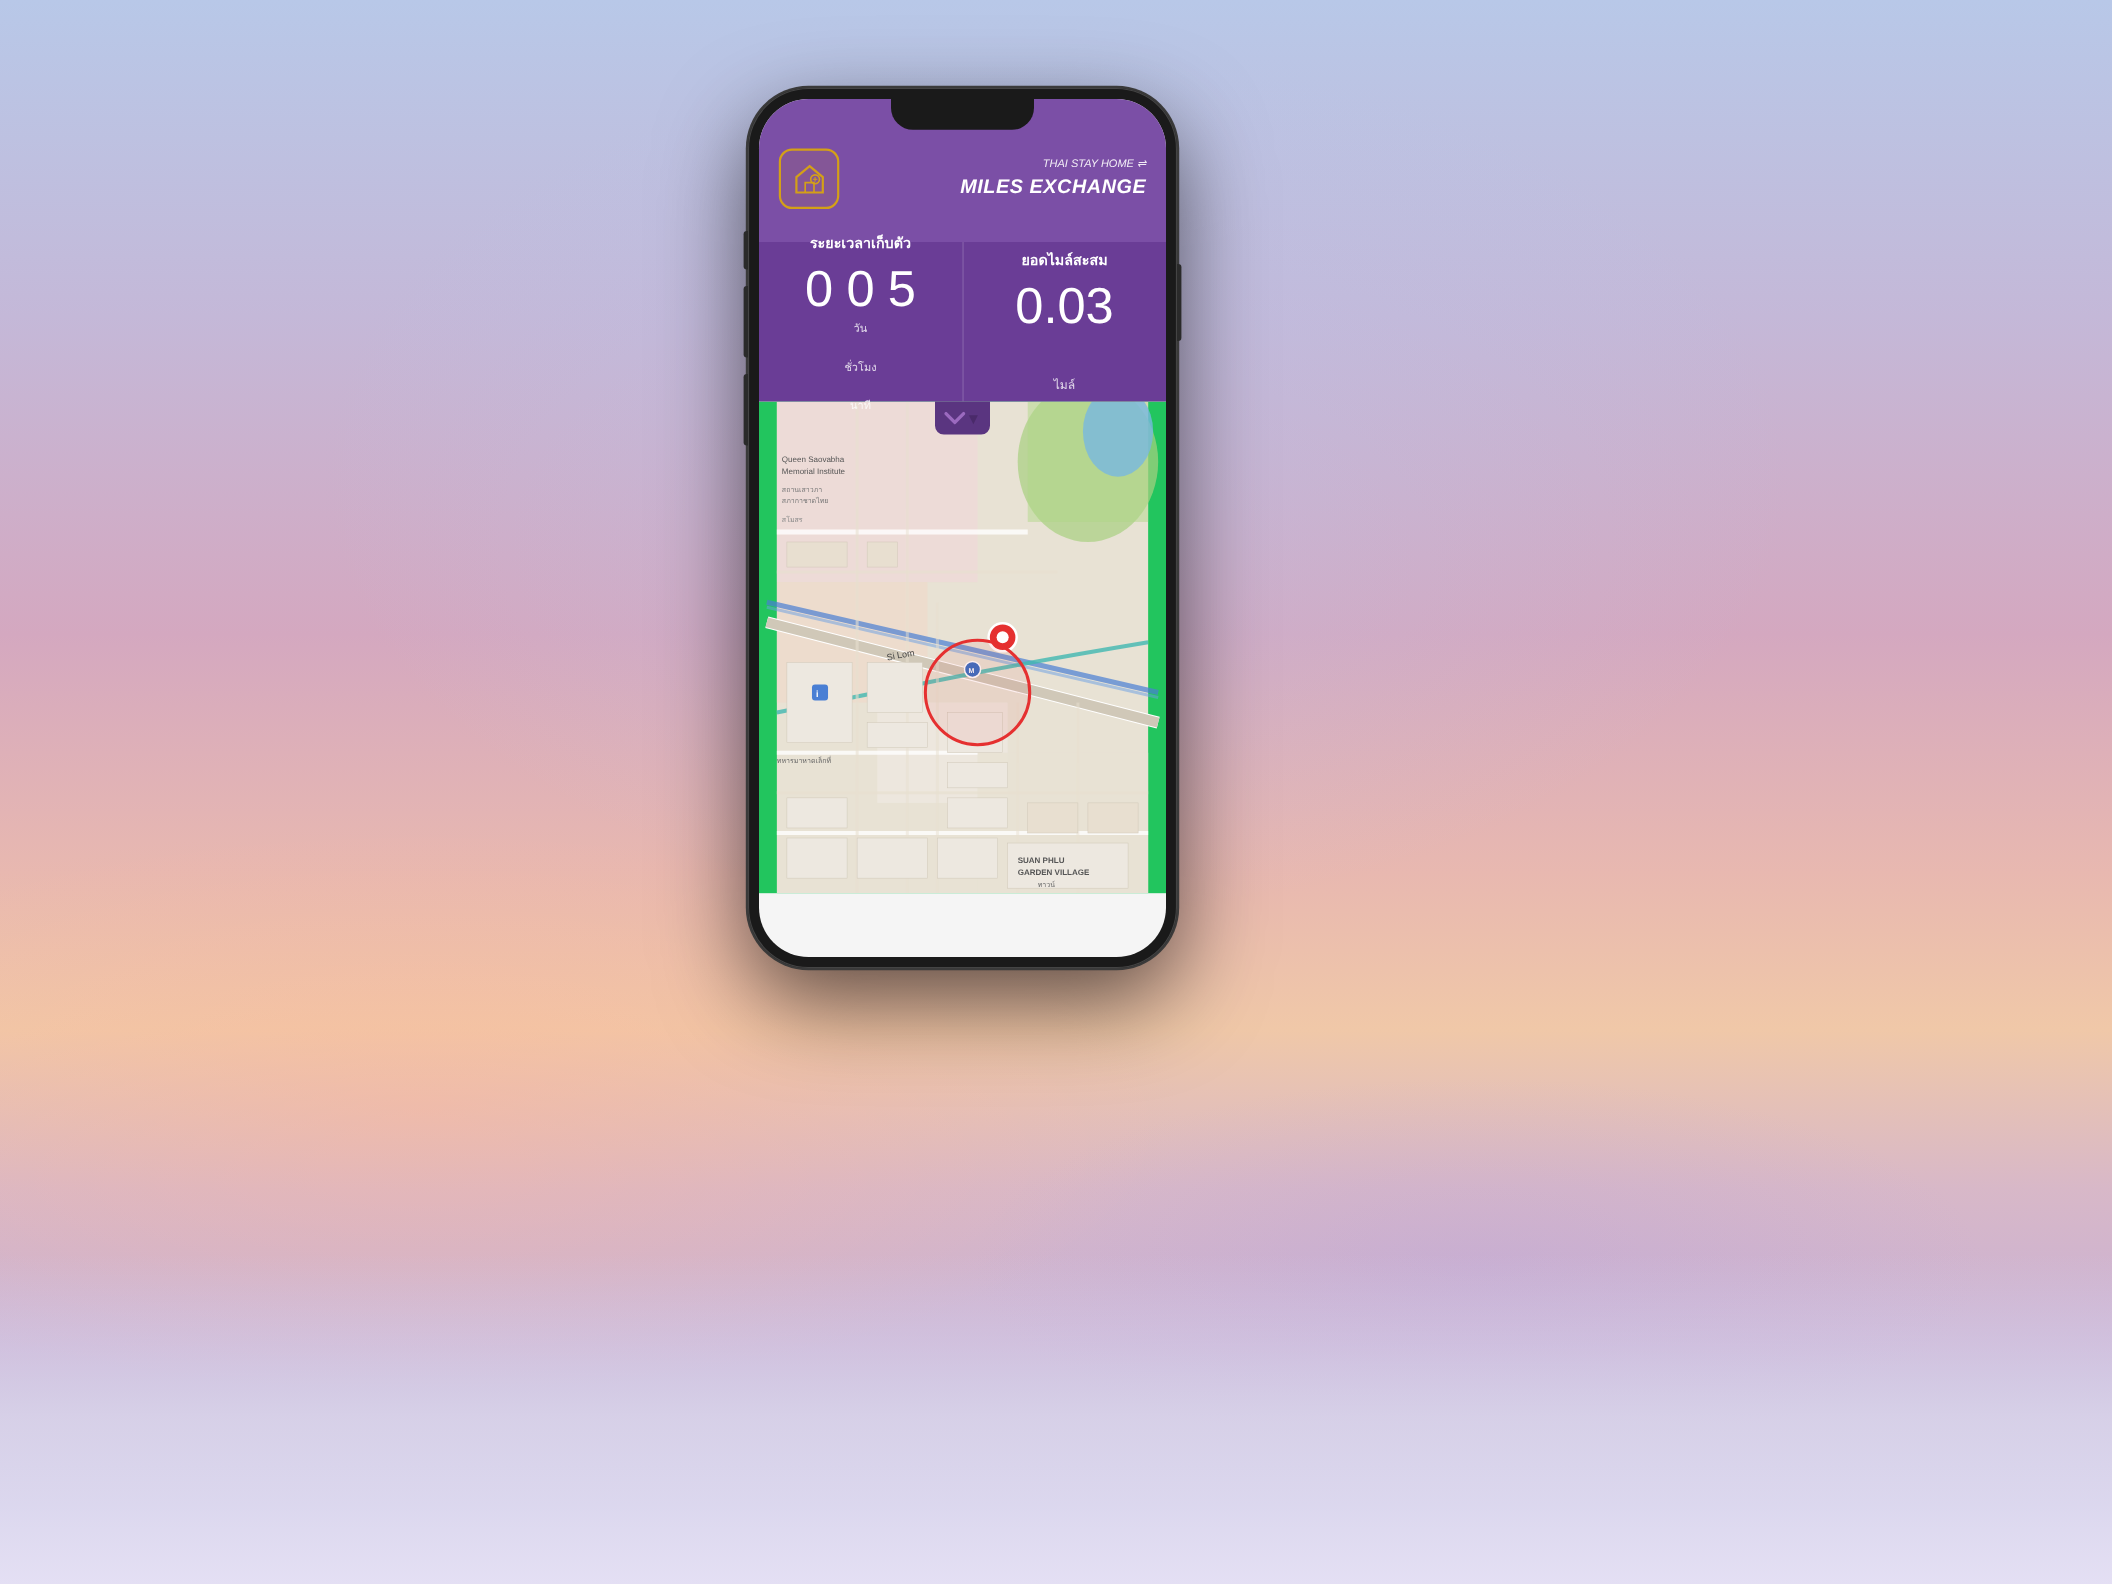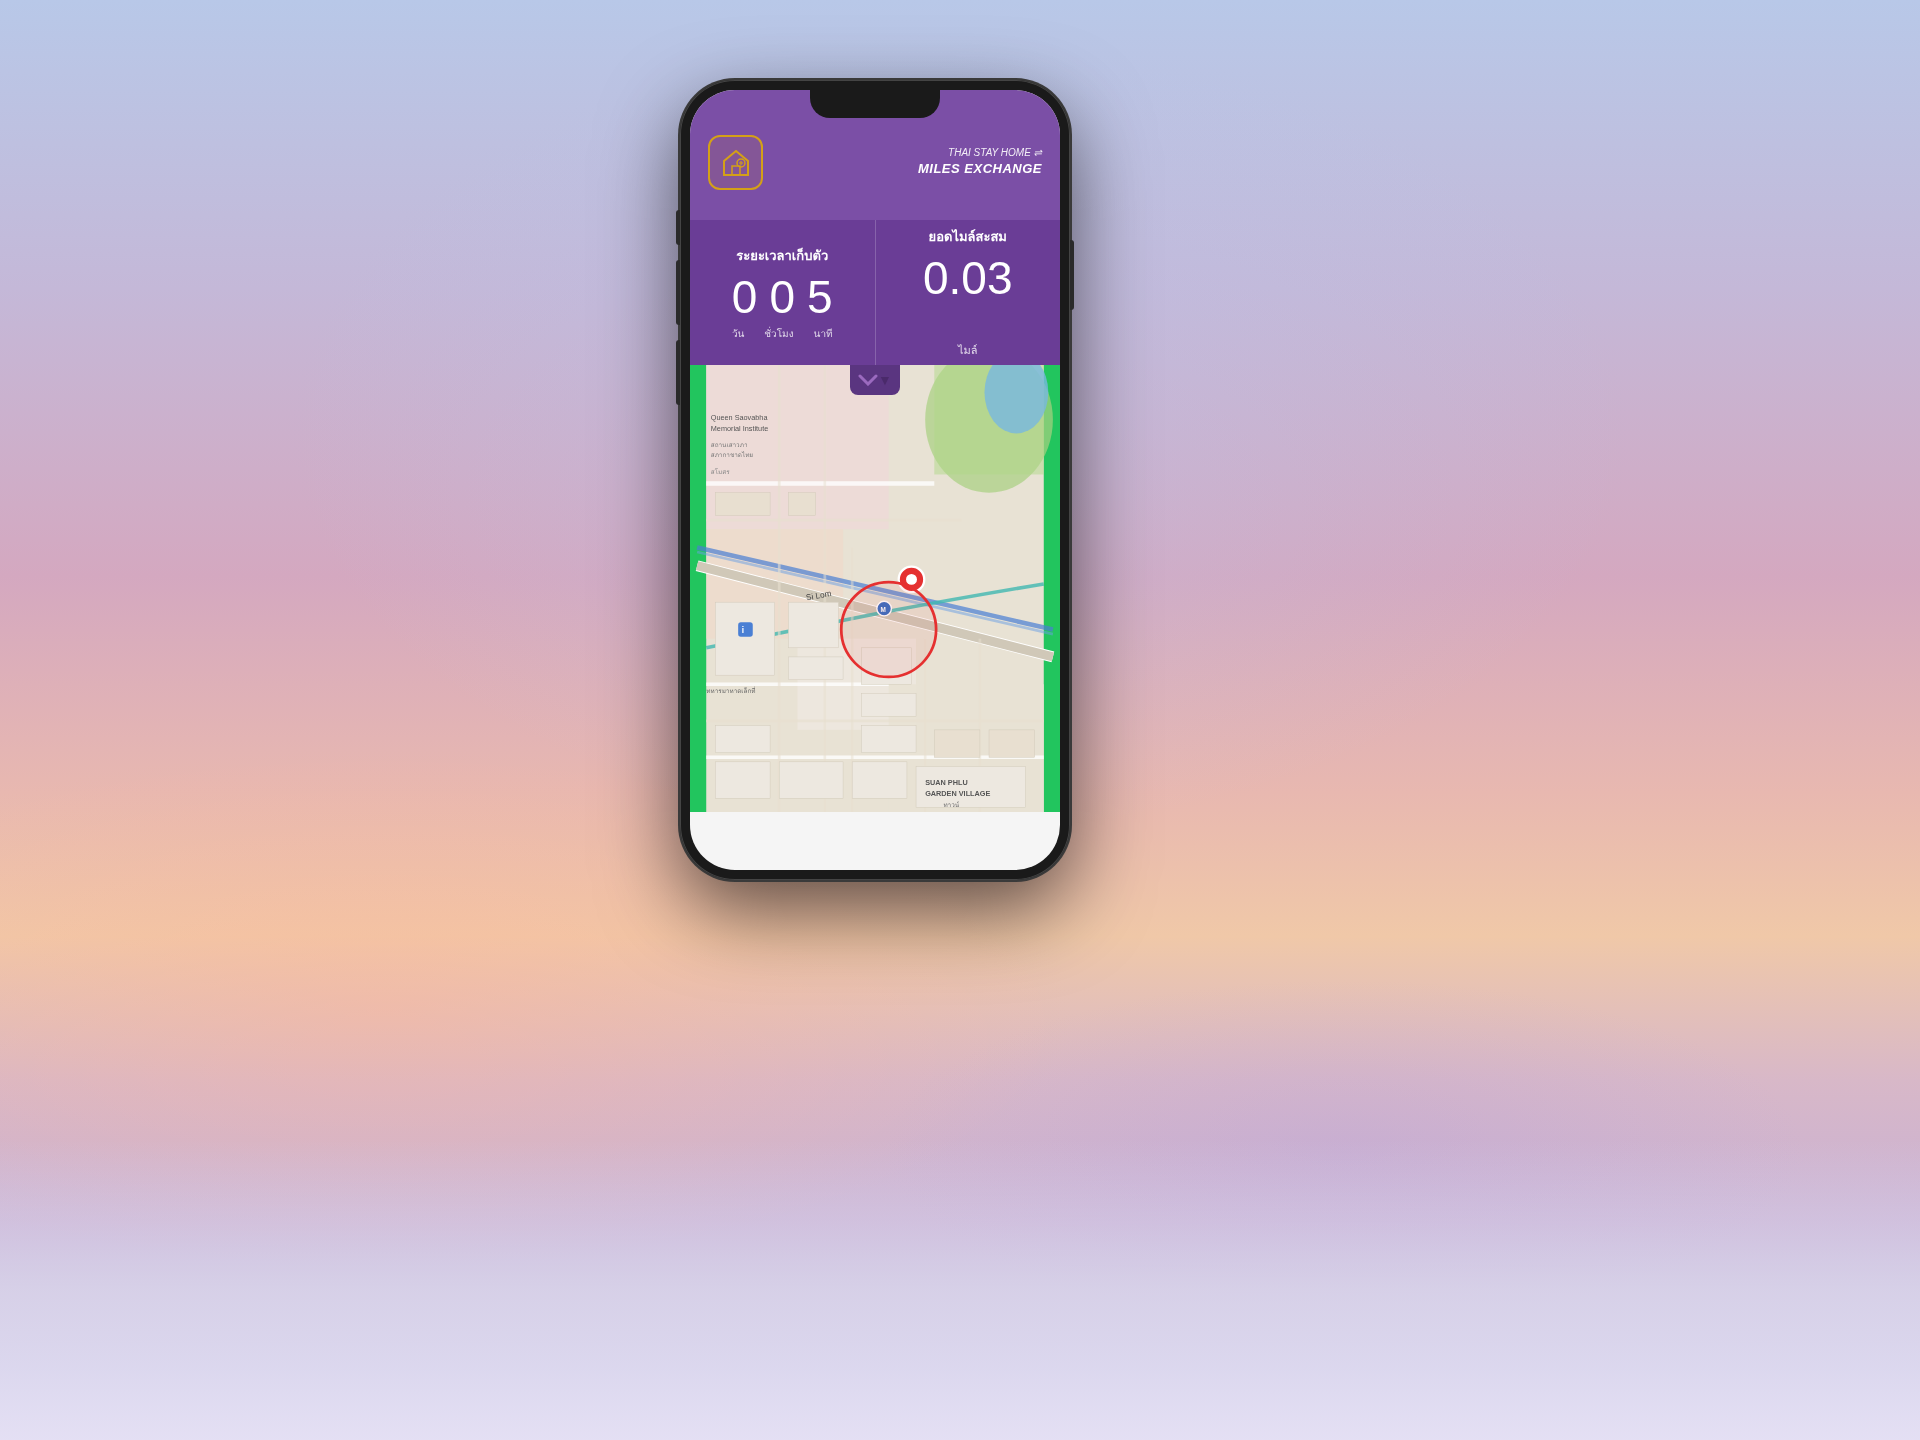--- a/index.html
+++ b/index.html
@@ -154,21 +154,21 @@
       font-size: 11px;
       line-height: 1.4;
       font-style: italic;
     }
 
     .app-title .line1 {
       font-size: 10px;
       opacity: 0.9;
     }
     .app-title .line2 {
-      font-size: 13px;
+      font-size: 18px;
       font-weight: bold;
       letter-spacing: 0.5px;
     }
 
     
     .stats-panel {
       position: absolute;
       top: 130px;
       left: 0;
       right: 0;
@@ -211,20 +211,21 @@
       color: white;
       font-size: 46px;
       font-weight: 300;
       line-height: 1;
     }
 
     .stat-units {
       display: flex;
       gap: 20px;
       align-items: center;
+      flex-direction: column;
     }
 
     .stat-unit-label {
       color: rgba(255,255,255,0.8);
       font-size: 10px;
       text-align: center;
     }
 
     .miles-number {
       color: white;

